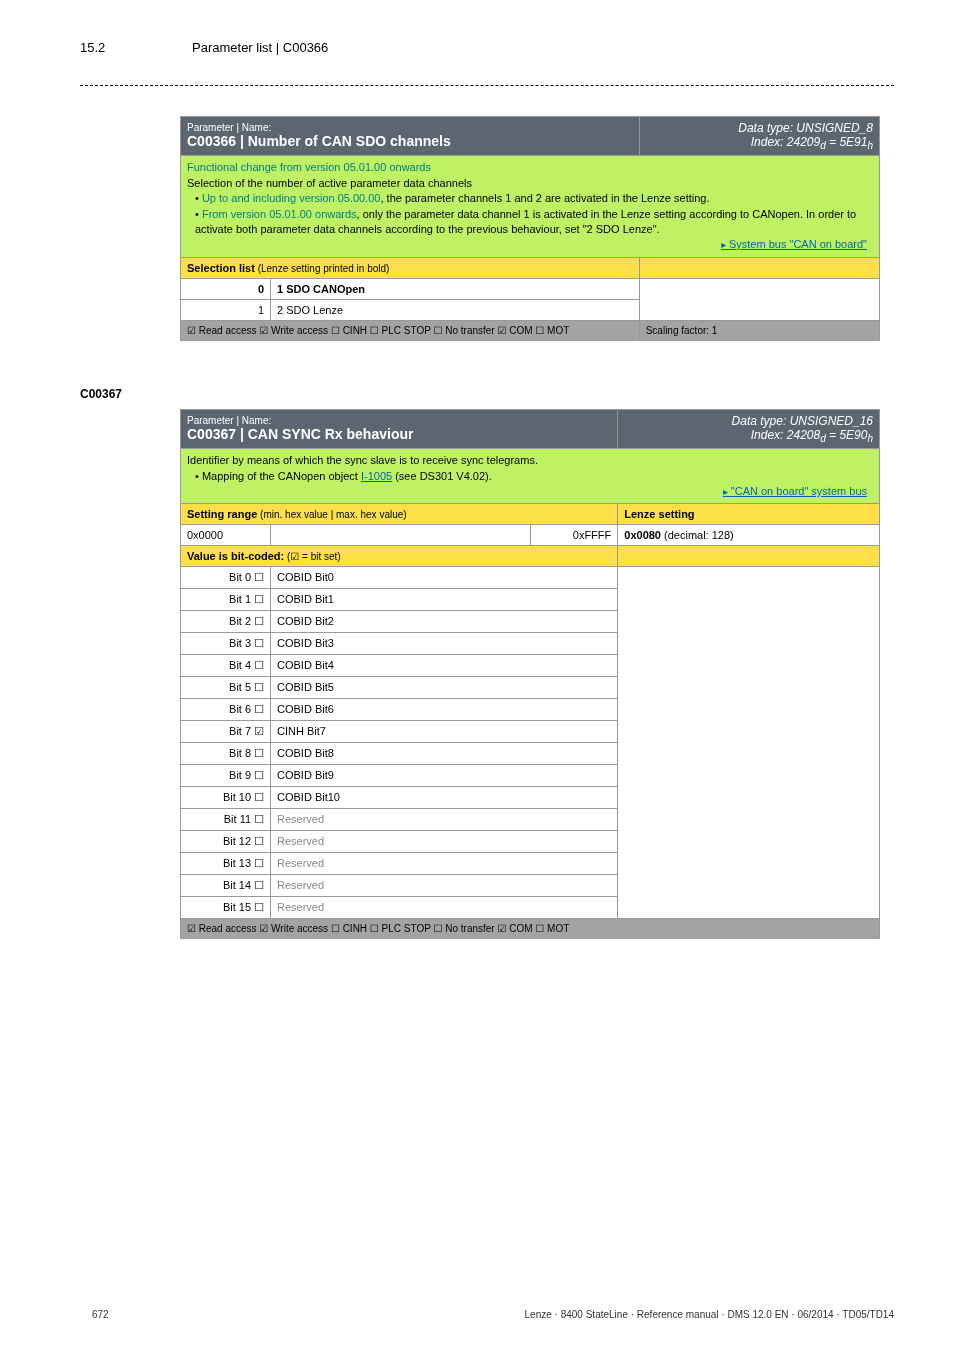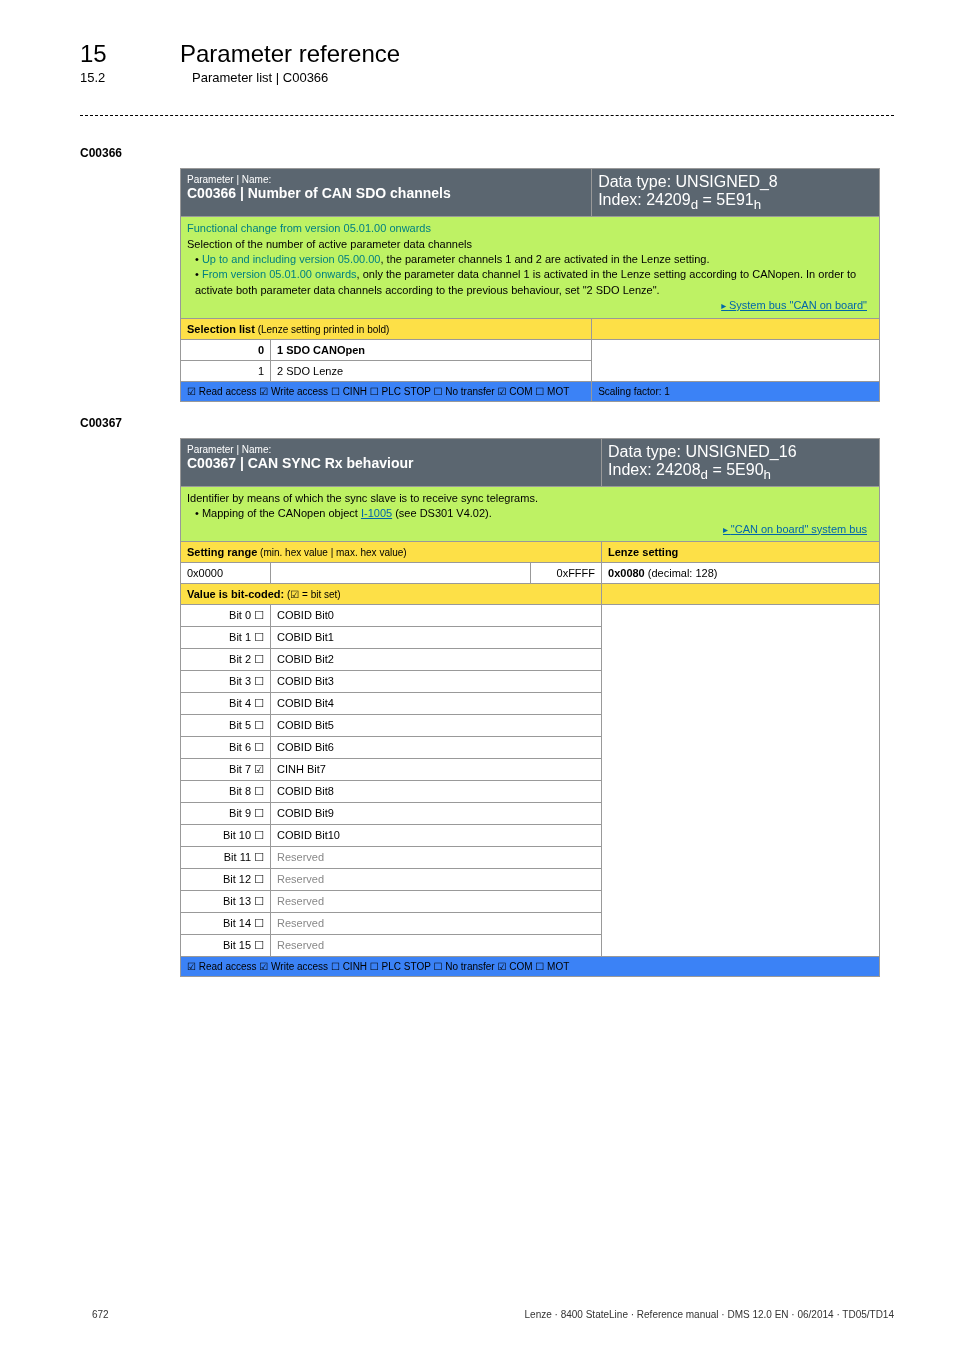--- a/index.html
+++ b/index.html
@@ -49,21 +49,21 @@
       margin: 10px 0 30px 0;
     }
     .param-code {
       font-weight: bold;
       font-size: 12px;
       margin-left: 0;
       margin-bottom: 8px;
     }
     .param-block {
       margin-left: 100px;
-      margin-bottom: 14px;
+      margin-bottom: 46px;
     }
     table.param-table {
       border-collapse: collapse;
       width: 700px;
       border: 1px solid #999;
       font-size: 11px;
     }
     table.param-table td, table.param-table th {
       border: 1px solid #999;
       padding: 4px 6px;
@@ -75,22 +75,24 @@
       color: #fff;
     }
     .header-row .name-cell {
       font-size: 10px;
     }
     .header-row .title-cell {
       font-weight: bold;
       font-size: 14px;
     }
     .header-row .type-cell {
-      font-size: 16px;
+      text-align: right;
+      font-size: 12px;
       white-space: nowrap;
+      font-style: italic;
     }
     .desc-row td {
       background: #bef264;
       padding: 6px 8px;
       font-size: 11px;
       line-height: 1.4;
     }
     .desc-row .teal { color: #008080; }
     .desc-row .link { color: #0066aa; text-decoration: underline; }
     .desc-row ul { list-style: none; padding-left: 8px; }
@@ -108,21 +110,21 @@
       font-weight: bold;
       font-size: 11px;
     }
     .subhead-row .norm { font-weight: normal; font-size: 10px; }
     .sel-row td:first-child {
       text-align: right;
       width: 90px;
     }
     .sel-row.bold td { font-weight: bold; }
     .footer-row td {
-      background: #3b82f6;
+      background: #a3a3a3;
       font-size: 10px;
     }
     .grey-text { color: #888; }
     
     
     .bit-row td:first-child {
       text-align: right;
       width: 90px;
       white-space: nowrap;
     }
@@ -139,32 +141,27 @@
       display: flex;
       justify-content: space-between;
       font-size: 10px;
       color: #333;
     }
   </style>
 </head>
 <body>
 
 <div class="page">
-  <div class="chapter-header">
-    <div class="chapter-num">15</div>
-    <div class="chapter-title">Parameter reference</div>
-  </div>
   <div class="section-header">
     <div class="section-num">15.2</div>
     <div class="section-title">Parameter list | C00366</div>
   </div>
 
   <hr class="dashed-line">
 
-  <div class="param-code">C00366</div>
   <div class="param-block">
     <table class="param-table">
       <tbody>
           <tr class="header-row">
         <td colspan="2">
           <span class="name-cell">Parameter | Name:</span><br>
           <span class="title-cell">C00366 | Number of CAN SDO channels</span>
         </td>
         <td class="type-cell">
           <span>Data type: UNSIGNED_8</span><br>

